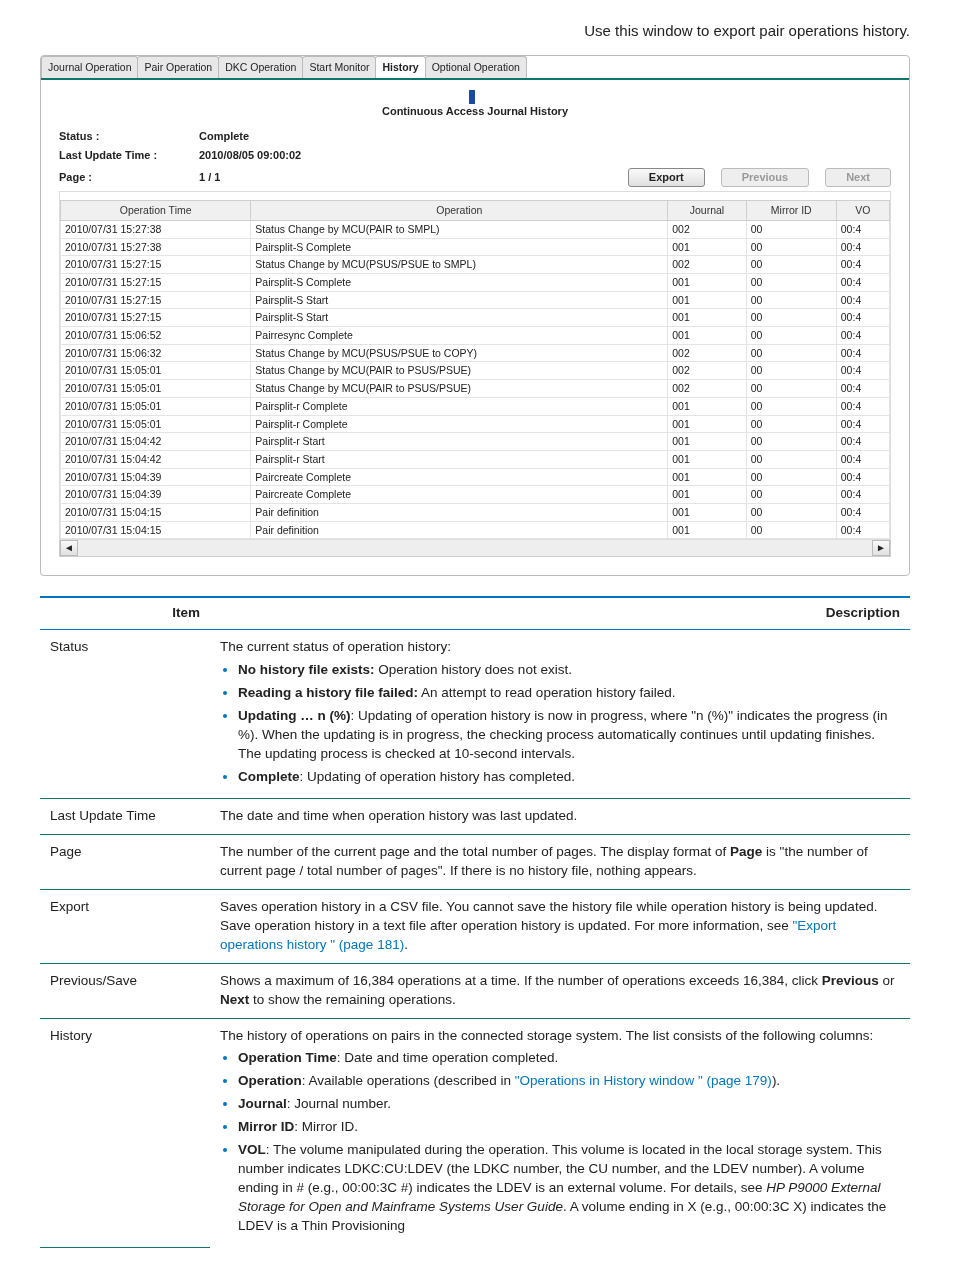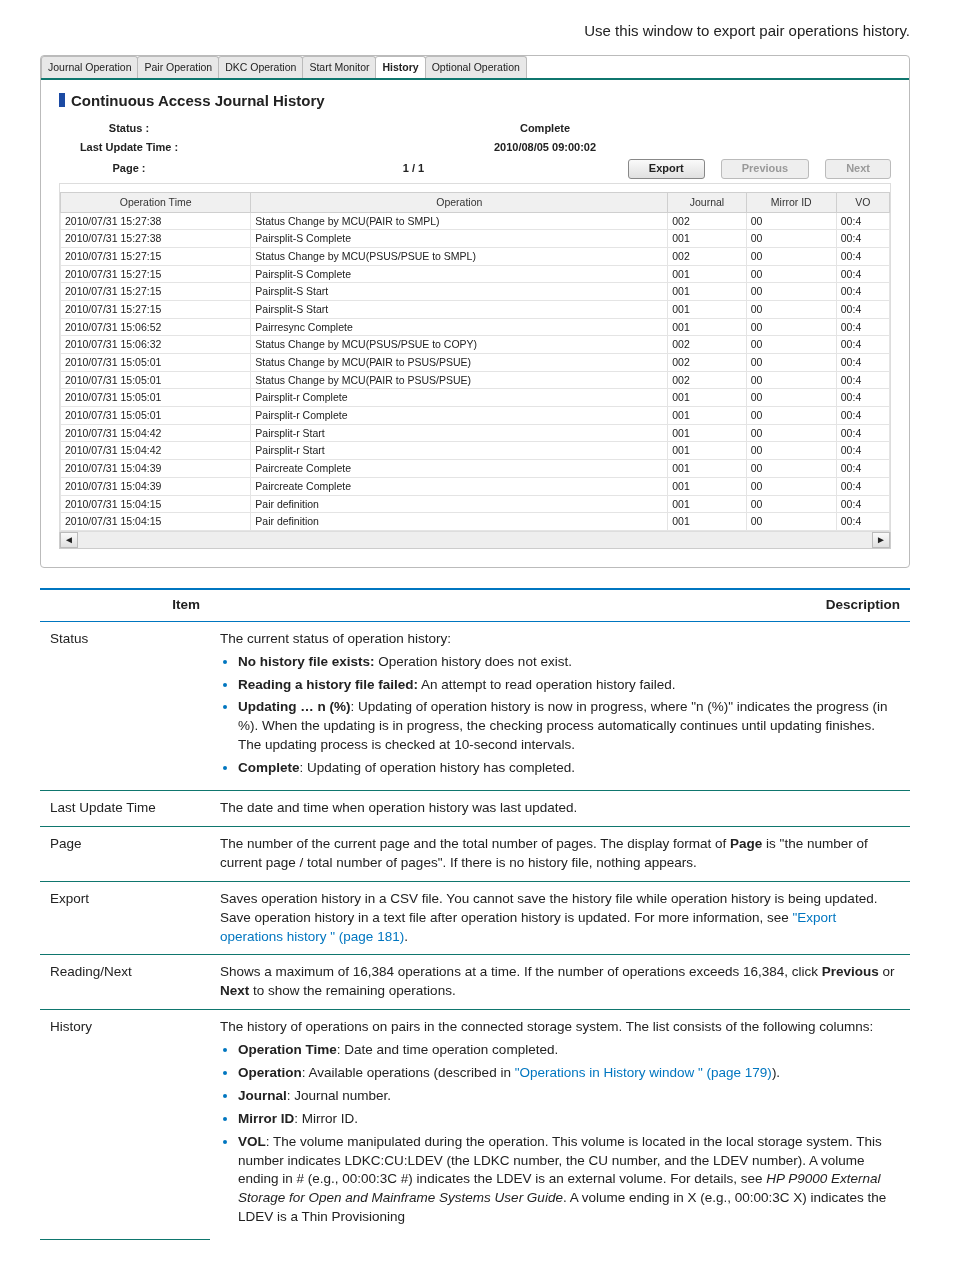--- a/index.html
+++ b/index.html
@@ -32,36 +32,36 @@
     border: 1px solid #bbb;
     border-bottom: none;
     margin-right: -1px;
     border-radius: 3px 3px 0 0;
     white-space: nowrap;
   }
   .tab.active { background: #fff; font-weight: bold; }
   .panel { padding: 10px 18px 18px 18px; }
   .panel-title {
     font-weight: bold;
-    font-size: 15px;
+    font-size: 11px;
     margin-bottom: 10px;
     display: flex;
     align-items: center;
+    flex-direction: column;
   }
   .panel-title .bar {
     display: inline-block;
     width: 6px; height: 14px;
     background: #1b4aa3;
     margin-right: 6px;
   }
   .meta {
     display: flex;
     align-items: center;
     margin-bottom: 4px;
-    text-align: center;
   }
   .meta .k { width: 140px; font-weight: bold; }
   .meta .v { flex: 1; font-weight: bold; }
   .toolbar-right {
     display: inline-flex;
     gap: 16px;
     margin-left: auto;
   }
   .btn {
     border: 1px solid #888;
@@ -345,21 +345,21 @@
     </tr>
     <tr>
       <td>Page</td>
       <td><span>The number of the current page and the total number of pages. The display format of </span><b>Page</b><span> is "the number of current page / total number of pages". If there is no history file, nothing appears.</span></td>
     </tr>
     <tr>
       <td>Export</td>
       <td><span>Saves operation history in a CSV file. You cannot save the history file while operation history is being updated. Save operation history in a text file after operation history is updated. For more information, see </span><span class="link">"Export operations history " (page 181)</span><span>.</span></td>
     </tr>
     <tr>
-      <td>Reading/Next</td>
+      <td>Previous/Save</td>
       <td><span>Shows a maximum of 16,384 operations at a time. If the number of operations exceeds 16,384, click </span><b>Previous</b><span> or </span><b>Next</b><span> to show the remaining operations.</span></td>
     </tr>
     <tr>
       <td>History</td>
       <td style="border-bottom:none;">
         <span>The history of operations on pairs in the connected storage system. The list consists of the following columns:</span>
         <ul>
           <li><b>Operation Time</b><span>: Date and time operation completed.</span></li>
           <li><b>Operation</b><span>: Available operations (described in </span><span class="link">"Operations in History window " (page 179)</span><span>).</span></li>
           <li><b>Journal</b><span>: Journal number.</span></li>

